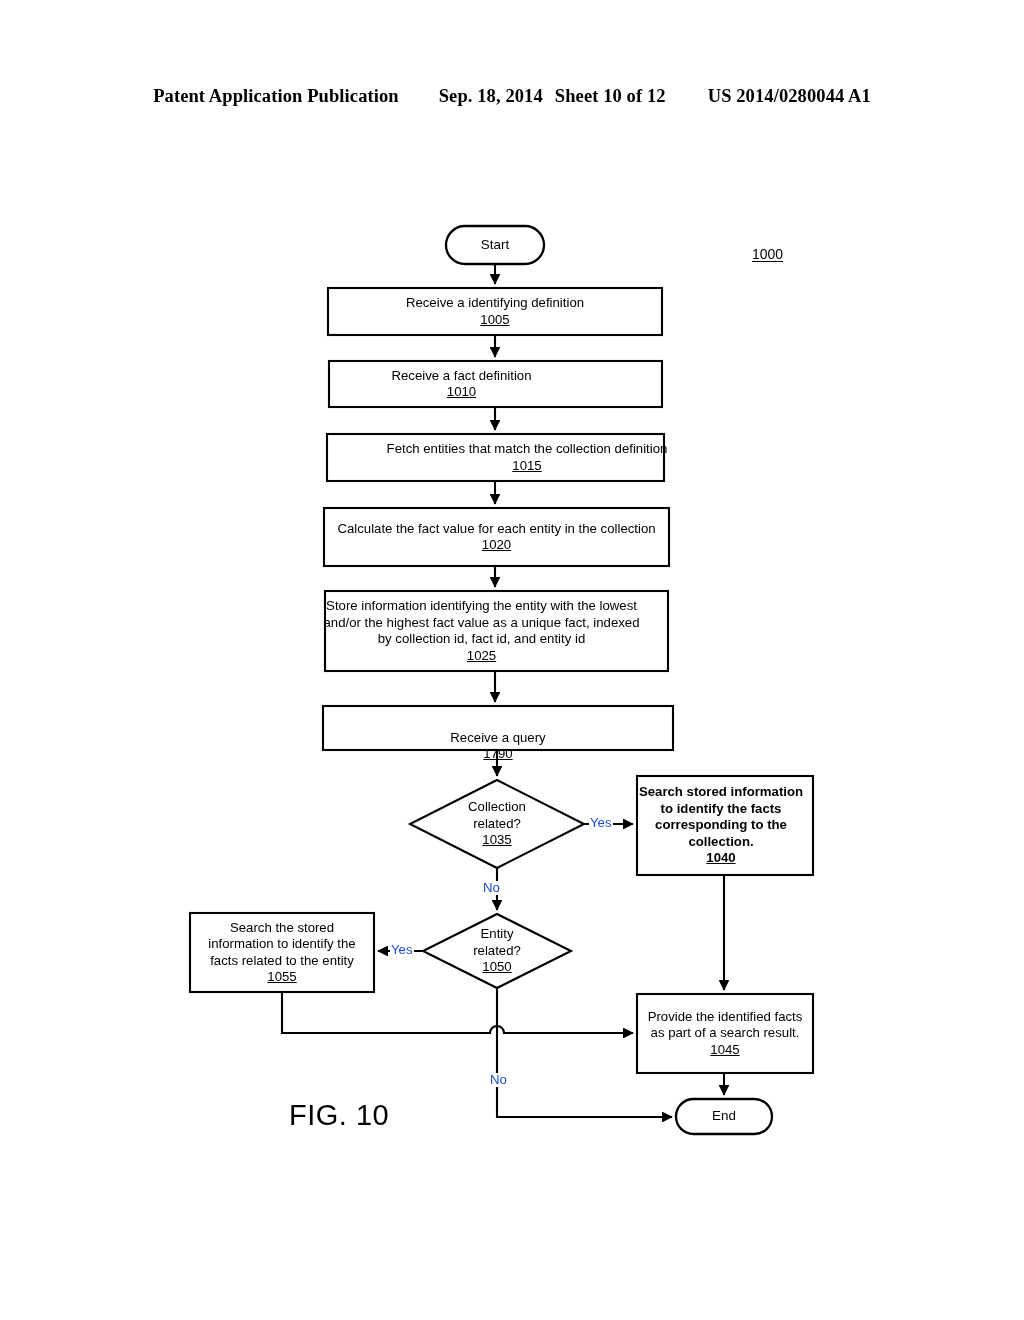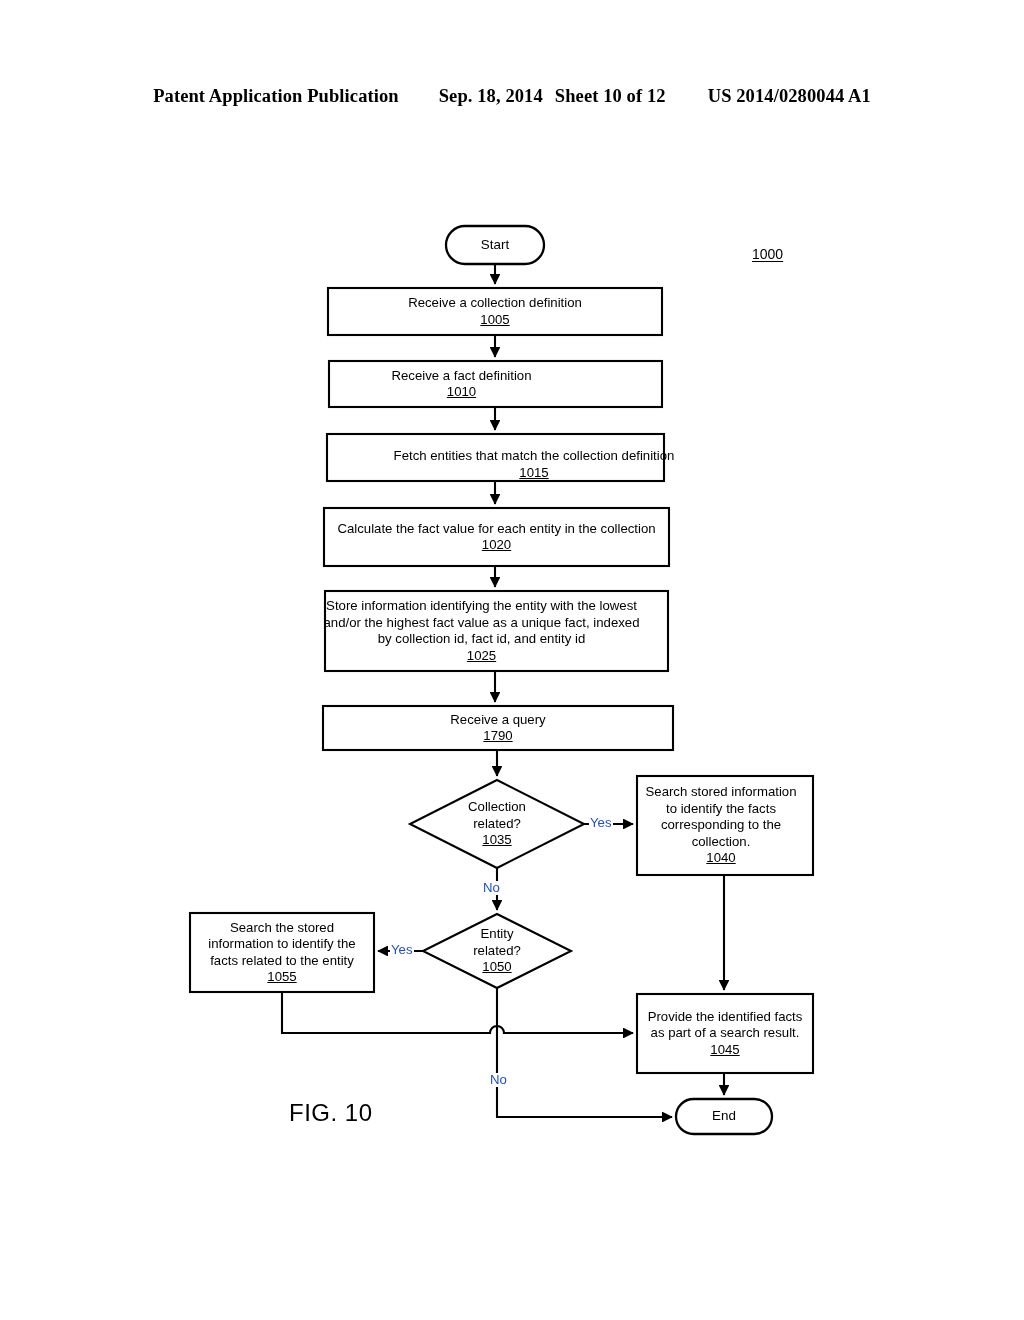--- a/index.html
+++ b/index.html
@@ -97,21 +97,21 @@
     text-decoration: underline;
     text-underline-offset: 2px;
   }
 
   
   #fig-caption {
     position: absolute;
     left: 289px;
     top: 1099px;
     font-family: "Liberation Sans", sans-serif;
-    font-size: 24px;
+    font-size: 29px;
     letter-spacing: 0.5px;
     color: #000;
   }
 </style>
 </head>
 <body>
 
 <div id="patent-header">
   <span class="hdr-pub">Patent Application Publication</span>
   <span class="hdr-date">Sep. 18, 2014</span>
@@ -170,58 +170,58 @@
       <line x1="724" y1="1073" x2="724" y2="1095" marker-end="url(#arrow)"></line>
 
     </g>
   </svg>
 
   <div class="node-text term-text" style="left:446px; top:226px; width:98px; height:38px;">
     <span class="body-line">Start</span>
   </div>
 
   <div class="node-text" style="left:328px; top:288px; width:334px; height:47px;">
-    <span class="body-line">Receive a collection definition</span>
+    <span class="body-line">Receive a identifying definition</span>
     <span class="ref-num">1005</span>
   </div>
 
   <div class="node-text" style="left:329px; top:361px; width:265px; height:46px;">
     <span class="body-line">Receive a fact definition</span>
     <span class="ref-num">1010</span>
   </div>
 
-  <div class="node-text" style="left:338px; top:434px; width:392px; height:47px;justify-content:flex-end;">
+  <div class="node-text" style="left:331px; top:434px; width:392px; height:47px;">
     <span class="body-line">Fetch entities that match the collection definition</span>
     <span class="ref-num">1015</span>
   </div>
 
   <div class="node-text" style="left:324px; top:508px; width:345px; height:58px;">
     <span class="body-line">Calculate the fact value for each entity in the collection</span>
     <span class="ref-num">1020</span>
   </div>
 
   <div class="node-text" style="left:325px; top:591px; width:313px; height:80px;">
     <span class="body-line">Store information identifying the entity with the lowest</span>
     <span class="body-line">and/or the highest fact value as a unique fact, indexed</span>
     <span class="body-line">by collection id, fact id, and entity id</span>
     <span class="ref-num">1025</span>
   </div>
 
-  <div class="node-text" style="left:323px; top:706px; width:350px; height:44px;">
+  <div class="node-text" style="left:323px; top:724px; width:350px; height:44px;">
     <span class="body-line">Receive a query</span>
     <span class="ref-num">1790</span>
   </div>
 
   <div class="node-text" style="left:410px; top:788px; width:174px; height:72px;">
     <span class="body-line">Collection</span>
     <span class="body-line">related?</span>
     <span class="ref-num">1035</span>
   </div>
 
-  <div class="node-text" style="left:637px; top:776px; width:168px; height:99px;">
+  <div class="node-text" style="left:637px; top:776px; width:168px; height:99px;font-weight:bold;">
     <span class="body-line">Search stored information</span>
     <span class="body-line">to identify the facts</span>
     <span class="body-line">corresponding to the</span>
     <span class="body-line">collection.</span>
     <span class="ref-num">1040</span>
   </div>
 
   <div class="node-text" style="left:423px; top:920px; width:148px; height:62px;">
     <span class="body-line">Entity</span>
     <span class="body-line">related?</span>

